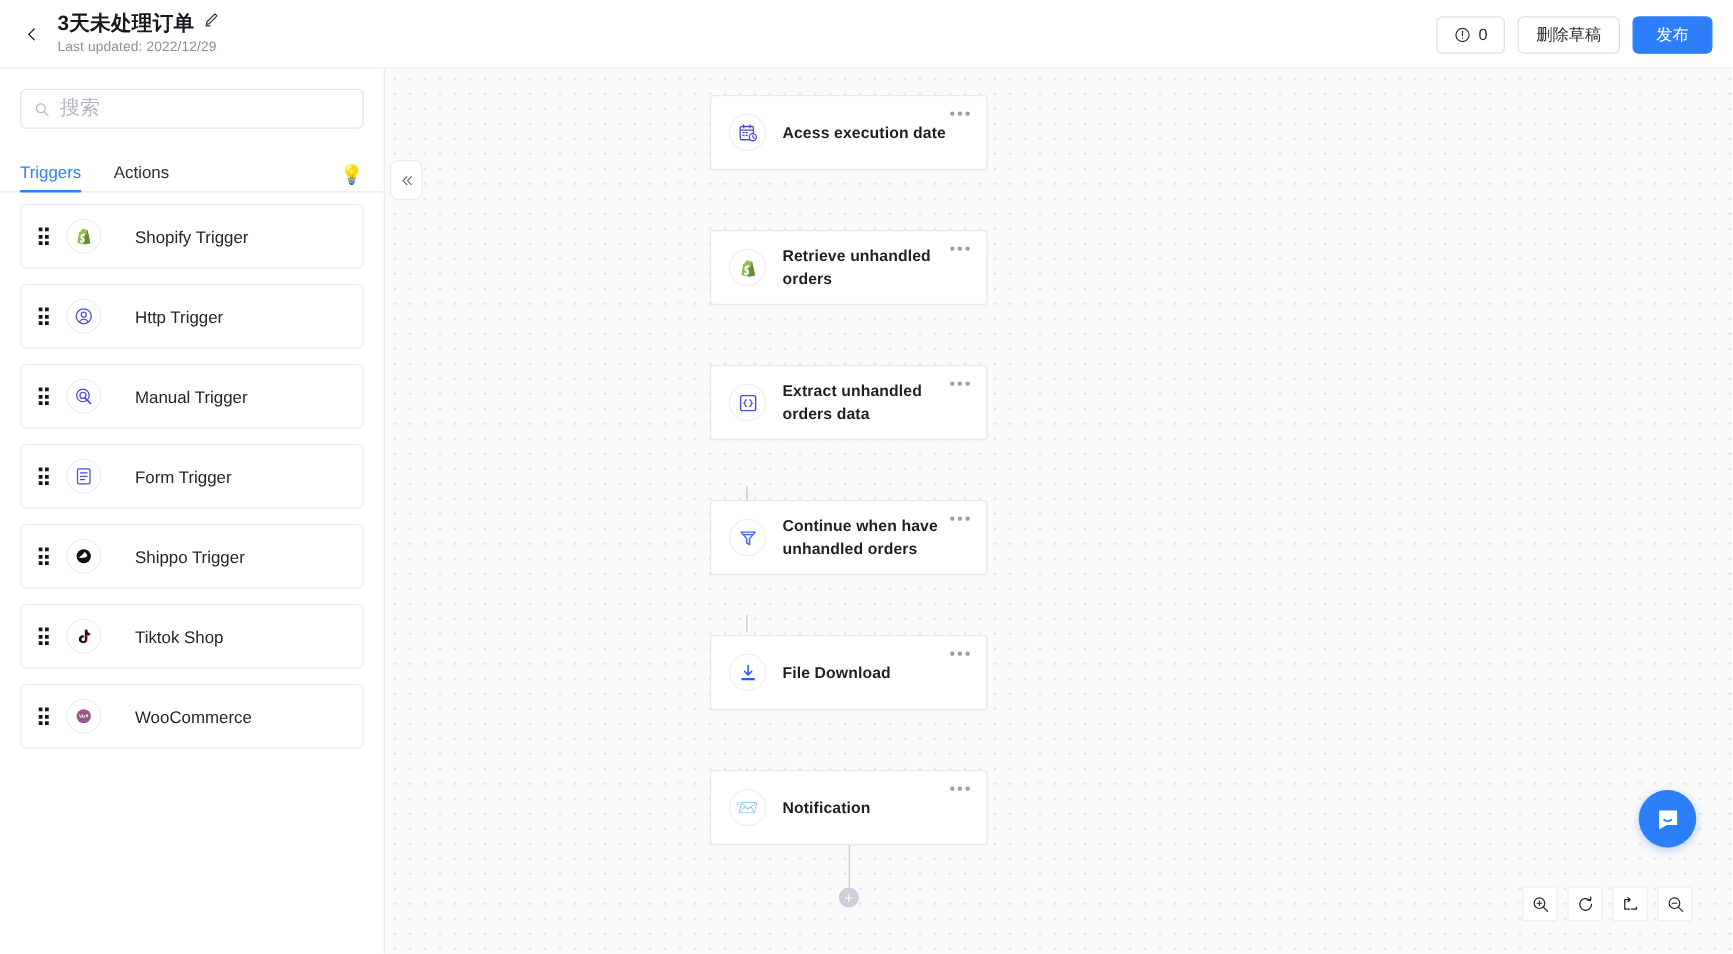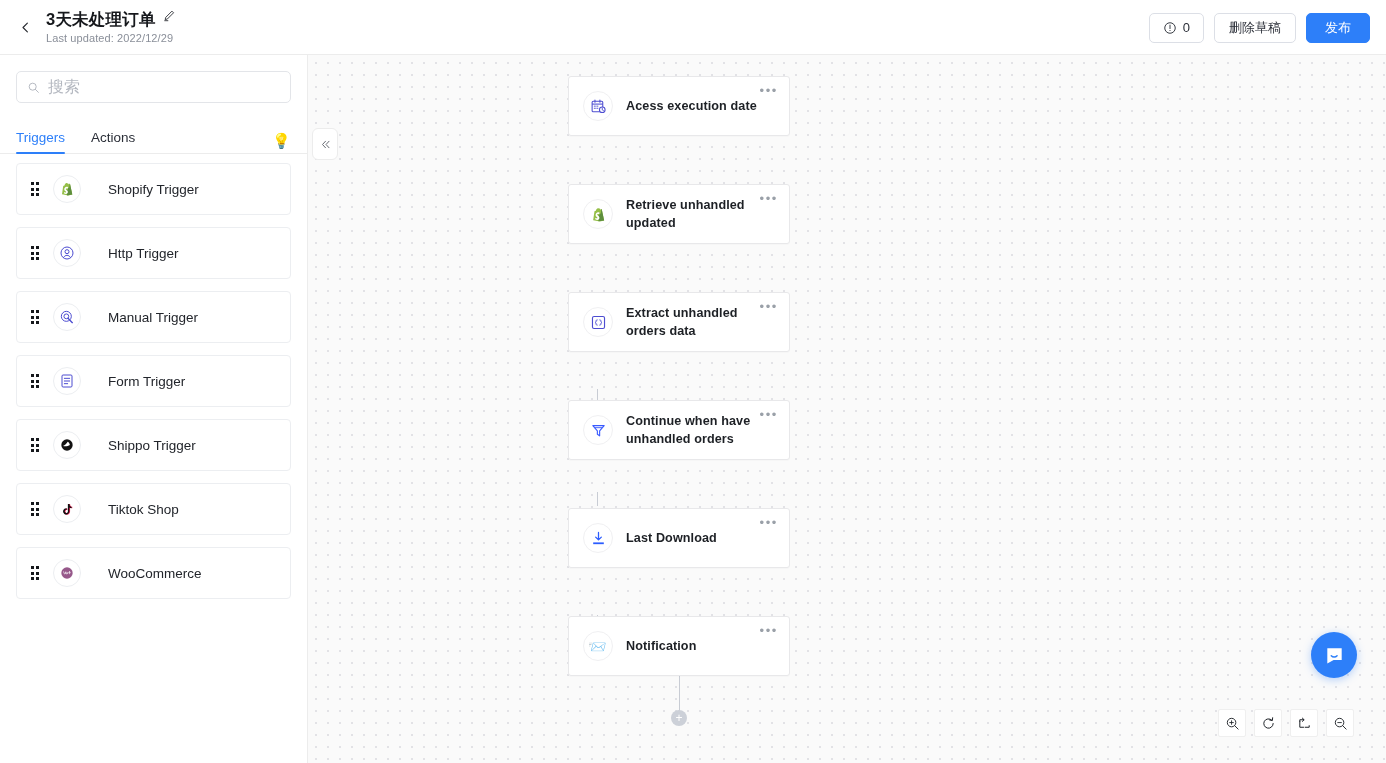--- a/index.html
+++ b/index.html
@@ -417,21 +417,21 @@
     </div>
 
     <div class="wf-node" style="left:260px; top:129px;">
       <div class="wf-ico">
         <svg width="17" height="17" viewBox="0 0 24 24">
           <path d="M16.4 4.2c-.2-.1-.5 0-.6.1l-.9.9c-.3-.9-.9-1.6-1.8-1.6-.1 0-.2 0-.3.1-.4-.5-.9-.7-1.4-.7-1.9 0-2.9 2.4-3.2 3.7-.8.2-1.3.4-1.4.4-.4.1-.4.2-.5.6C6.2 8 4.5 20 4.5 20l9.5 1.8L20 20.3s-3.4-15.9-3.6-16.1z" fill="#95BF47"></path>
           <path d="M16.4 4.2c-.1 0-.2 0-.3 0l-.9 6.6-1.9-.6s.4 2.2-.3 3c-.6.7-2 .5-2 .5l1 7.9L20 20.3S16.6 4.4 16.4 4.2z" fill="#5E8E3E"></path>
           <path d="M13.6 9.6l-.7 2.1s-.7-.4-1.5-.3c-1.2.1-1.2.8-1.2 1 .1 1.1 2.9 1.3 3.1 3.8.1 2-1.1 3.3-2.8 3.4-2.1.1-3.2-1.1-3.2-1.1l.4-1.9s1.1.9 2 .8c.6 0 .8-.5.8-.9-.1-1.4-2.4-1.3-2.6-3.6-.1-1.9 1.1-3.9 3.9-4.1 1.1-.1 1.8.8 1.8.8z" fill="#FFF"></path>
         </svg>
       </div>
-      <div class="wf-label">Retrieve unhandled updated</div>
+      <div class="wf-label">Retrieve unhandled orders</div>
       <div class="wf-menu">•••</div>
     </div>
 
     <div class="wf-node" style="left:260px; top:237px;">
       <div class="wf-ico">
         <svg width="17" height="17" viewBox="0 0 24 24" fill="none">
           <rect x="3.5" y="3.5" width="17" height="17" rx="2.2" stroke="#4d4dd1" stroke-width="1.6"></rect>
           <path d="M10.2 8.3c-1.3 0-1.6.6-1.6 1.6 0 1.1-.2 1.7-1.1 2.1.9.4 1.1 1 1.1 2.1 0 1 .3 1.6 1.6 1.6M13.8 8.3c1.3 0 1.6.6 1.6 1.6 0 1.1.2 1.7 1.1 2.1-.9.4-1.1 1-1.1 2.1 0 1-.3 1.6-1.6 1.6" stroke="#4d4dd1" stroke-width="1.4" stroke-linecap="round"></path>
         </svg>
       </div>
@@ -450,21 +450,21 @@
       <div class="wf-menu">•••</div>
     </div>
 
     <div class="wf-node" style="left:260px; top:453px;">
       <div class="wf-ico">
         <svg width="17" height="17" viewBox="0 0 24 24" fill="none">
           <path d="M12 3.5 V13.5 M8 10 L12 14 L16 10" stroke="#2b5cff" stroke-width="1.8" stroke-linecap="round" stroke-linejoin="round"></path>
           <path d="M4.5 17.5 H19.5 V20 H4.5 Z" fill="#2b5cff"></path>
         </svg>
       </div>
-      <div class="wf-label">Last Download</div>
+      <div class="wf-label">File Download</div>
       <div class="wf-menu">•••</div>
     </div>
 
     <div class="wf-node" style="left:260px; top:561px;">
       <div class="wf-ico" style="font-size:15px;">📨</div>
       <div class="wf-label">Notification</div>
       <div class="wf-menu">•••</div>
     </div>
 
     <div class="add-node" style="left:363px; top:655px;">+</div>

